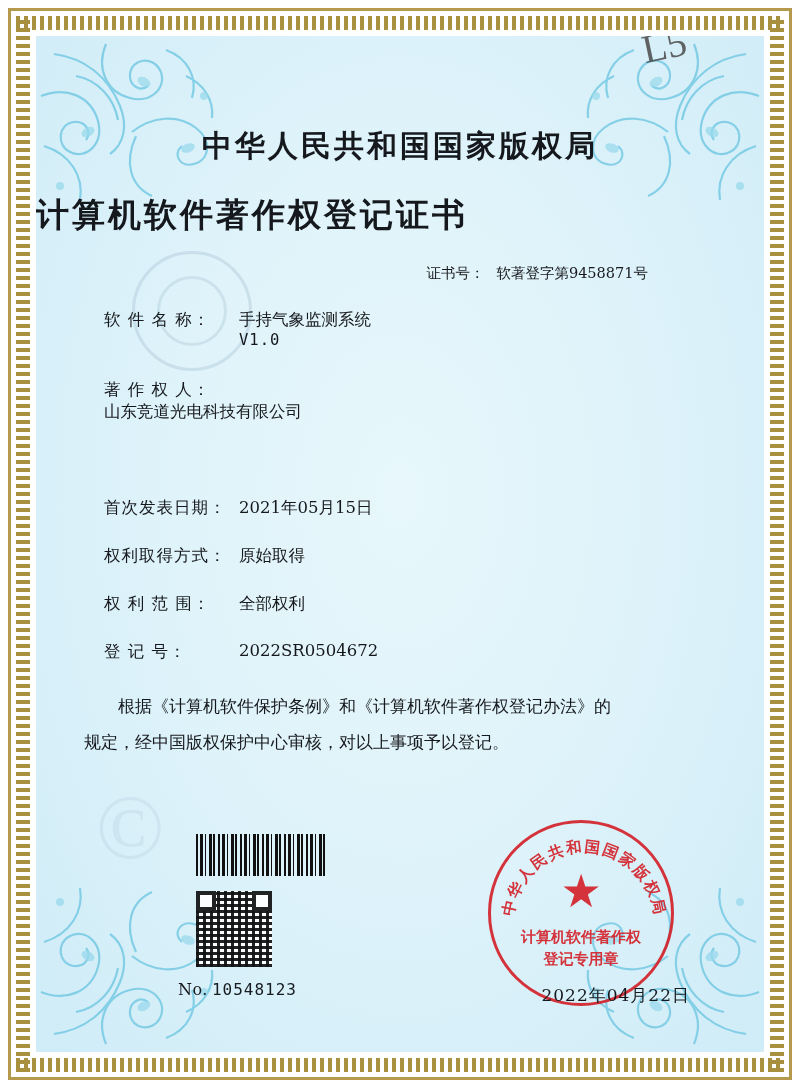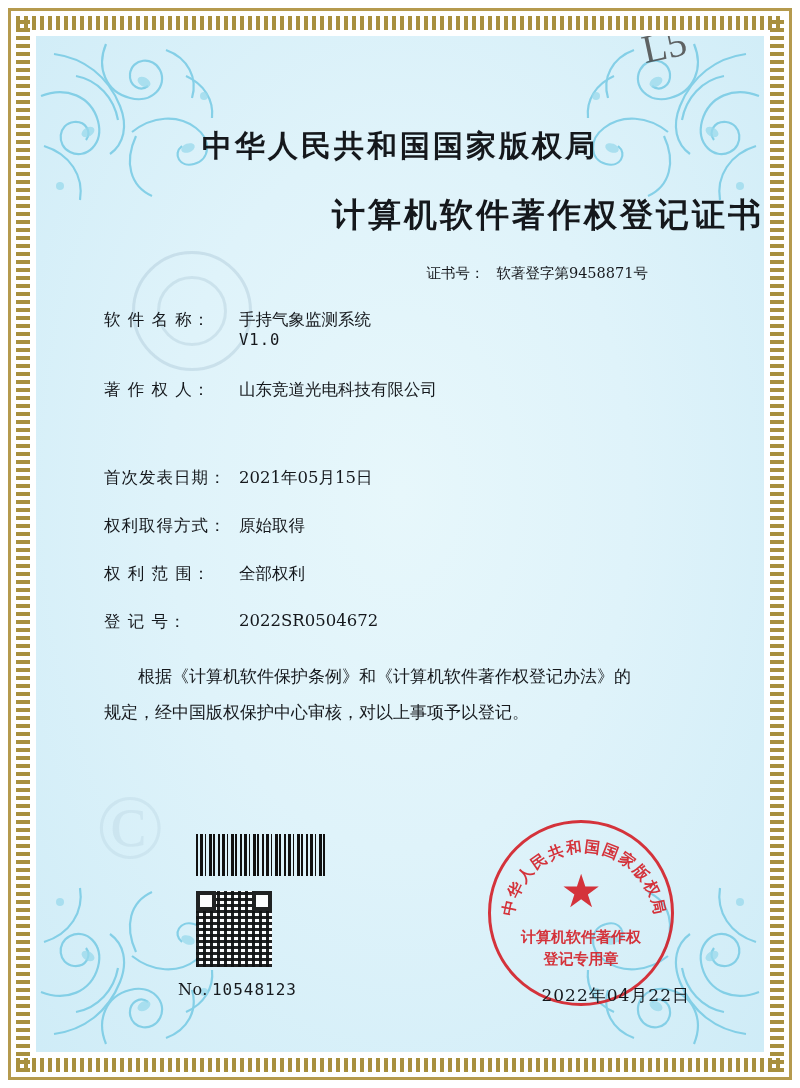--- a/index.html
+++ b/index.html
@@ -138,21 +138,21 @@
   .title-main {
     text-align: center;
     margin-top: 90px;
     font-size: 30px;
     letter-spacing: 3px;
     font-weight: bold;
     color: #15181c;
     font-family: "DejaVu Serif", serif;
   }
   .title-sub {
-    text-align: right;
+    text-align: left;
     margin-top: 26px;
     font-size: 33px;
     letter-spacing: 3px;
     font-weight: bold;
     color: #15181c;
     font-family: "DejaVu Serif", serif;
   }
   .cert-no {
     text-align: right;
     margin-top: 26px;
@@ -191,21 +191,21 @@
     font-family: "DejaVu Sans Mono", monospace;
     font-size: 15.5px;
     letter-spacing: 1px;
   }
   .gap-lg { height: 36px; }
 
   .row.tight { margin-bottom: 26px; }
 
   .para {
     margin-top: 16px;
-    padding: 0 64px 0 68px;
+    padding: 0 64px 0 48px;
     font-size: 17px;
     line-height: 2.1;
     color: #15181c;
     text-align: justify;
     font-family: "DejaVu Serif", serif;
   }
   .para .indent { display: inline-block; width: 34px; }
 
   
   .barcode {
@@ -430,21 +430,21 @@
       <div class="fields">
 
         <div class="row" style="margin-bottom:30px;">
           <div class="label">软 件 名 称：</div>
           <div class="value">
             <span>手持气象监测系统</span>
             <span class="line2">V1.0</span>
           </div>
         </div>
 
-        <div class="row" style="margin-bottom:30px;">
+        <div class="row" style="margin-bottom:38px;flex-direction:column;">
           <div class="label">著 作 权 人：</div>
           <div class="value">山东竞道光电科技有限公司</div>
         </div>
 
         <div class="gap-lg"></div>
 
 
         <div class="row tight">
           <div class="label">首次发表日期：</div>
           <div class="value">2021年05月15日</div>

